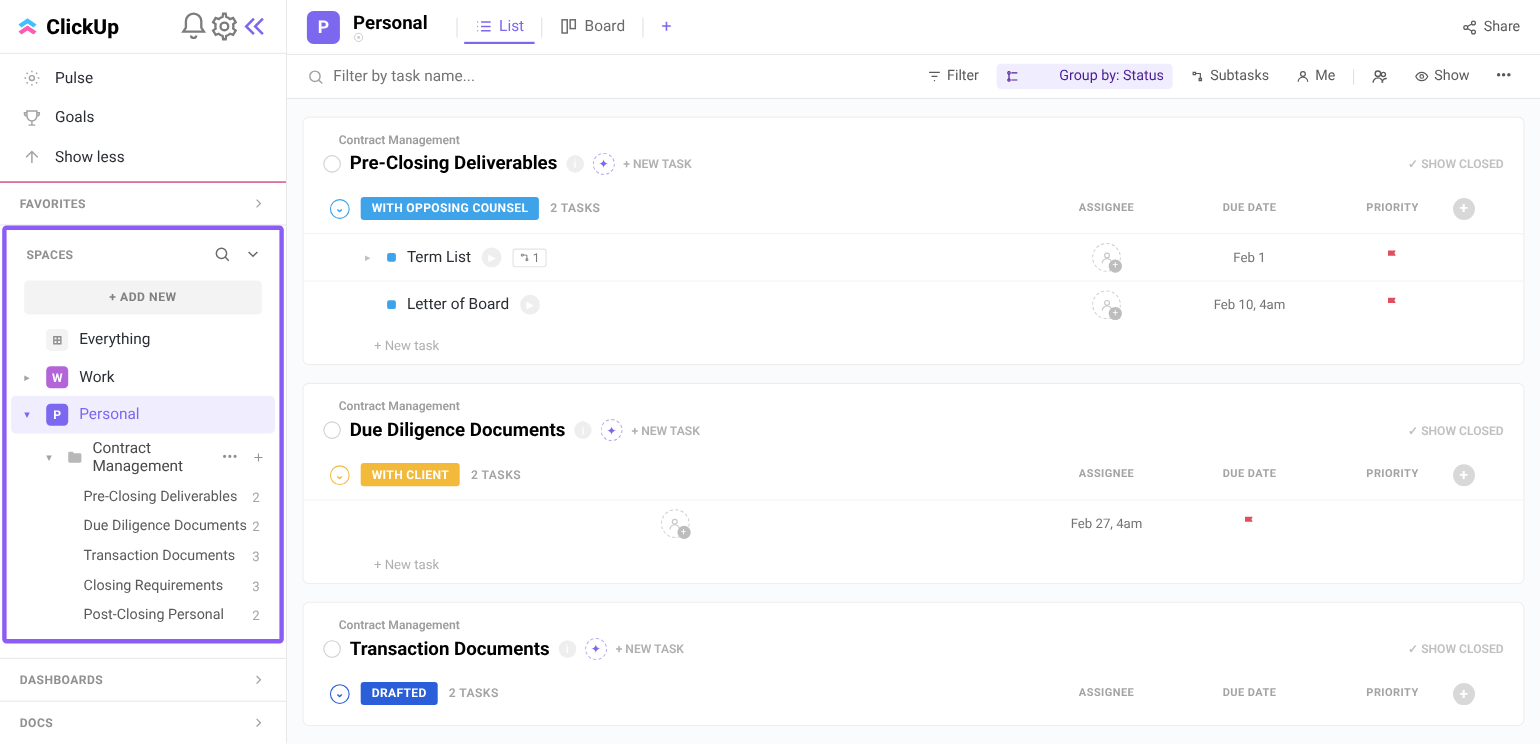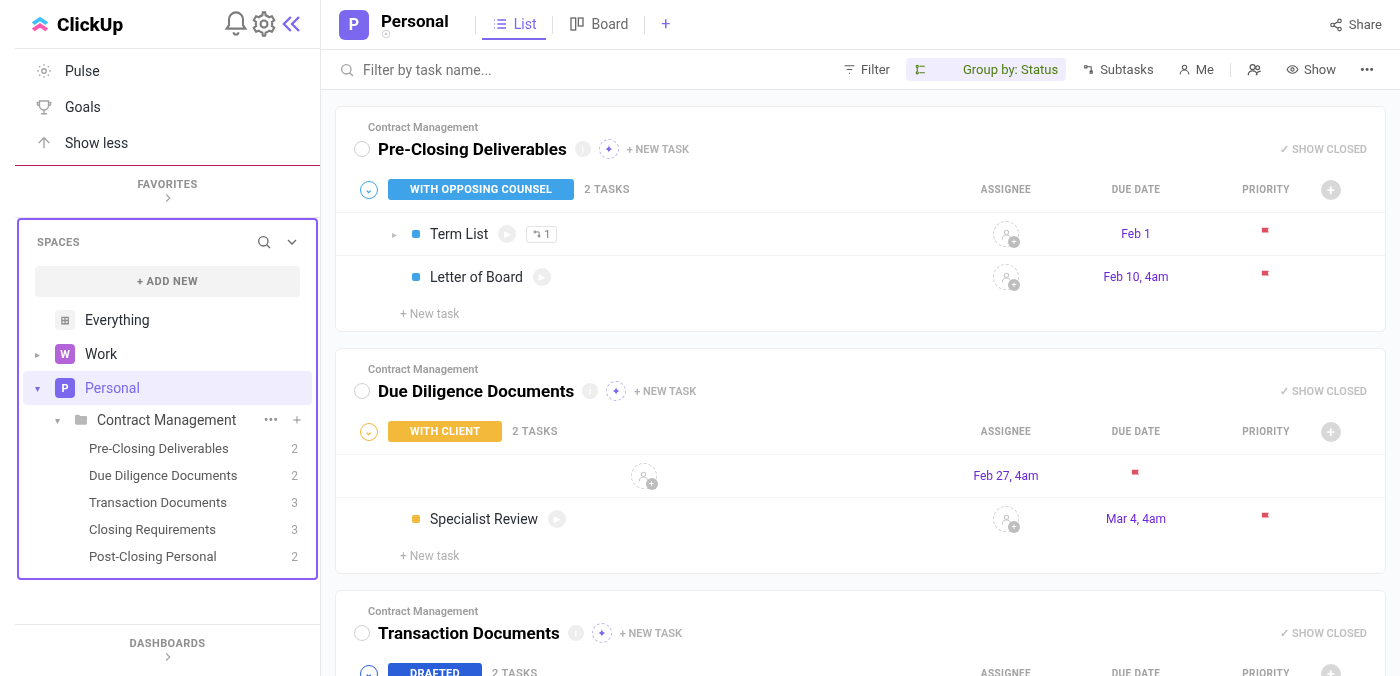--- a/index.html
+++ b/index.html
@@ -1,29 +1,29 @@
 <!DOCTYPE html>
 <html><head>
 <meta charset="utf-8">
 <style>
 * { box-sizing: border-box; margin: 0; padding: 0; font-family: -apple-system, BlinkMacSystemFont, "Segoe UI", Roboto, sans-serif; }
 body { background: #fff; width: 1400px; height: 676px; overflow: hidden; display: flex; }
-.sidebar { width: 306px; border-right: 1px solid #e8e8e8; display: flex; flex-direction: column; margin-left: 15px; }
+.sidebar { width: 261px; border-right: 1px solid #e8e8e8; display: flex; flex-direction: column; }
 .sb-top { display: flex; align-items: center; padding: 10px 14px; border-bottom: 1px solid #e8e8e8; }
 .logo { display: flex; align-items: center; gap: 6px; flex: 1; font-weight: 800; font-size: 19px; }
 .logo svg { width: 22px; height: 22px; }
 .sb-top .icn { width: 28px; height: 28px; display: flex; align-items: center; justify-content: center; color: #7c7c7c; cursor: pointer; }
 .sb-nav { border-bottom: 1px solid #be185d; padding: 4px 0; }
 .nav-item { display: flex; align-items: center; gap: 12px; padding: 9px 20px; color: #2a2e34; font-size: 14px; cursor: pointer; }
 .nav-item svg { width: 18px; height: 18px; color: #a3a3a3; }
-.sb-section-hd { display: flex; align-items: center; padding: 12px 18px; font-size: 11px; font-weight: 700; color: #909090; letter-spacing: .4px; cursor: pointer; flex-direction: column; }
+.sb-section-hd { display: flex; align-items: center; padding: 12px 18px; font-size: 11px; font-weight: 700; color: #909090; letter-spacing: .4px; cursor: pointer; }
 .sb-section-hd .lbl { flex: 1; }
 .sb-section-hd svg { width: 14px; height: 14px; color: #a3a3a3; }
 .sb-section-fav { border-bottom: 1px solid #e8e8e8; }
-.spaces-box { border: 2px solid #8b5cf6; border-radius: 4px; margin: 0 2px 6px 2px; padding-bottom: 8px; }
+.spaces-box { border: 4px solid #8b5cf6; border-radius: 4px; margin: 0 2px 6px 2px; padding-bottom: 8px; }
 .spaces-hd { display: flex; align-items: center; padding: 14px 16px 10px 18px; }
 .spaces-hd .lbl { flex: 1; font-size: 11px; font-weight: 700; color: #909090; letter-spacing: .4px; }
 .spaces-hd svg { width: 16px; height: 16px; color: #6a6a6a; margin-left: 12px; cursor: pointer; }
 .add-new { margin: 6px 16px; background: #f3f3f3; border-radius: 4px; text-align: center; font-size: 11px; font-weight: 700; color: #808080; padding: 9px; cursor: pointer; letter-spacing: .5px; }
 .space-item { display: flex; align-items: center; gap: 10px; padding: 7px 16px; font-size: 14px; color: #2a2e34; cursor: pointer; }
 .space-item.sel { background: #f0eefe; color: #7b68ee; border-radius: 4px; margin: 0 4px; padding: 7px 12px; }
 .sq { width: 20px; height: 20px; border-radius: 4px; display: flex; align-items: center; justify-content: center; font-size: 11px; font-weight: 700; color: #fff; }
 .sq.grid { background: #f3f3f3; color: #909090; }
 .caret { width: 10px; color: #a3a3a3; font-size: 10px; }
 .folder-row { display: flex; align-items: center; gap: 8px; padding: 6px 10px 6px 36px; font-size: 14px; color: #4a4a4a; cursor: pointer; }
@@ -42,52 +42,52 @@
 .m-top .ttl { font-weight: 700; font-size: 17px; }
 .views { display: flex; align-items: center; gap: 2px; margin-left: 10px; }
 .view-btn { display: flex; align-items: center; gap: 6px; padding: 6px 10px; font-size: 14px; color: #6a6a6a; cursor: pointer; border-bottom: 2px solid transparent; }
 .view-btn.sel { color: #7b68ee; border-bottom: 2px solid #7b68ee; }
 .vsep { width: 1px; height: 18px; background: #e0e0e0; margin: 0 4px; }
 .share { margin-left: auto; display: flex; align-items: center; gap: 6px; font-size: 13px; color: #5a5a5a; cursor: pointer; }
 
 .m-toolbar { display: flex; align-items: center; padding: 8px 18px; border-bottom: 1px solid #e8e8e8; gap: 8px; }
 .search { display: flex; align-items: center; gap: 8px; color: #a3a3a3; font-size: 14px; flex: 1; }
 .tb-btn { display: flex; align-items: center; gap: 5px; font-size: 13px; color: #5a5a5a; padding: 4px 8px; cursor: pointer; border-radius: 4px; }
-.tb-btn.hl { background: #f0eefe; color: #4d7c0f; gap: 36px; }
+.tb-btn.hl { background: #f0eefe; color: #4c1d95; gap: 36px; }
 .tb-sep { width: 1px; height: 14px; background: #e0e0e0; }
 
 .content { flex: 1; overflow-y: auto; background: #fafbfc; padding: 0 14px 20px 14px; }
 .group-card { background: #fff; border: 1px solid #eee; border-radius: 6px; margin-top: 16px; padding-bottom: 6px; }
 .gh-sub { font-size: 11px; color: #9d9d9d; font-weight: 600; padding: 14px 30px 0 32px; }
 .gh-row { display: flex; align-items: center; padding: 5px 18px 12px 18px; }
 .gh-row .chk { width: 16px; height: 16px; border: 1.5px solid #d0d0d0; border-radius: 50%; margin-right: 8px; }
 .gh-row .name { font-weight: 700; font-size: 17px; margin-right: 8px; }
 .gh-row .info { width: 16px; height: 16px; border-radius: 50%; background: #eee; color: #fff; display: flex; align-items: center; justify-content: center; font-size: 11px; margin-right: 8px; }
 .gh-row .badge { width: 20px; height: 20px; border: 1px dashed #b8aef5; border-radius: 50%; display: flex; align-items: center; justify-content: center; color: #7b68ee; font-size: 11px; margin-right: 8px; }
 .gh-row .newt { font-size: 11px; color: #b0b0b0; font-weight: 600; cursor: pointer; }
 .gh-row .showc { margin-left: auto; font-size: 11px; color: #c0c0c0; font-weight: 600; display: flex; align-items: center; gap: 4px; cursor: pointer; }
 
 .cols { display: grid; grid-template-columns: 1fr 110px 150px 110px 40px; align-items: center; font-size: 10px; color: #a3a3a3; font-weight: 700; letter-spacing: .4px; padding: 2px 24px 6px 0; text-align: center; }
 .cols .c0 { text-align: left; }
 .status-hdr { display: flex; align-items: center; gap: 10px; padding: 6px 0 6px 24px; }
 .status-coll { width: 18px; height: 18px; border: 1.5px solid; border-radius: 50%; display: flex; align-items: center; justify-content: center; font-size: 10px; cursor: pointer; }
-.status-pill { padding: 4px 22px; border-radius: 3px; font-size: 11px; font-weight: 700; color: #fff; letter-spacing: .3px; }
+.status-pill { padding: 4px 10px; border-radius: 3px; font-size: 11px; font-weight: 700; color: #fff; letter-spacing: .3px; }
 .task-cnt { font-size: 11px; color: #a3a3a3; font-weight: 600; }
 .addcol { width: 20px; height: 20px; background: #d8d8d8; border-radius: 50%; display: flex; align-items: center; justify-content: center; color: #fff; font-size: 14px; cursor: pointer; }
 
 .task-row { display: grid; grid-template-columns: 1fr 110px 150px 110px 40px; align-items: center; padding: 8px 24px 8px 0; border-top: 1px solid #f3f3f3; }
 .task-left { display: flex; align-items: center; gap: 10px; padding-left: 56px; }
 .task-left .ex { width: 10px; color: #c0c0c0; font-size: 10px; }
 .task-left .dot { width: 8px; height: 8px; border-radius: 2px; }
 .task-left .tn { font-size: 14px; color: #2a2e34; }
 .task-left .play { width: 18px; height: 18px; border-radius: 50%; background: #eee; display: flex; align-items: center; justify-content: center; color: #fff; font-size: 9px; }
 .task-left .subcnt { border: 1px solid #e3e3e3; border-radius: 3px; padding: 1px 5px; font-size: 11px; color: #7a7a7a; display: flex; align-items: center; gap: 2px; }
 .assn { width: 26px; height: 26px; border: 1.5px dashed #d0d0d0; border-radius: 50%; margin: 0 auto; position: relative; display: flex; align-items: center; justify-content: center; color: #c8c8c8; }
 .assn::after { content: "+"; position: absolute; bottom: -2px; right: -2px; background: #bdbdbd; color: #fff; width: 12px; height: 12px; border-radius: 50%; font-size: 9px; display: flex; align-items: center; justify-content: center; }
-.due { text-align: center; font-size: 12px; color: #6d28d9; }
+.due { text-align: center; font-size: 12px; color: #737373; }
 .pri { text-align: center; color: #e04f5f; }
 .newtask-row { padding: 9px 0 4px 64px; font-size: 12px; color: #b0b0b0; cursor: pointer; }
 svg { flex-shrink: 0; }
 </style>
 </head>
 <body>
 
 <div class="sidebar">
   <div class="sb-top">
     <div class="logo">
@@ -201,20 +201,26 @@
       </div>
     <div class="list-row">
         <span class="name">Post-Closing Personal</span>
         <span class="cnt">2</span>
       </div>
   </div>
 
   <div class="sb-bottom">
     <div class="sb-section-hd">
       <span class="lbl">DASHBOARDS</span>
+      <svg viewBox="0 0 24 24" fill="none" stroke="currentColor" stroke-width="2">
+          <path d="M9 6l6 6-6 6"></path>
+        </svg>
+    </div>
+    <div class="sb-section-hd">
+      <span class="lbl">DOCS</span>
       <svg viewBox="0 0 24 24" fill="none" stroke="currentColor" stroke-width="2">
           <path d="M9 6l6 6-6 6"></path>
         </svg>
     </div>
   </div>
 </div>
 
 <div class="main">
   <div class="m-top">
     <div class="pb">P</div>
@@ -414,42 +420,20 @@
                 <path d="M4 21a8 8 0 0116 0"></path>
               </svg>
             </div>
           </div>
       <div class="due">Feb 27, 4am</div>
       <div class="pri"><svg width="14" height="14" viewBox="0 0 24 24" fill="currentColor">
               <path d="M5 3v18M5 3h12l-2 4 2 4H5"></path>
             </svg></div>
       <div></div>
     </div>
-        <div class="task-row">
-      <div class="task-left">
-        <span class="ex"></span>
-        <span class="dot" style="background:#f2b93b"></span>
-        <span class="tn">Specialist Review</span>
-        <span class="play">▶</span>
-
-      </div>
-      <div>
-            <div class="assn">
-              <svg width="13" height="13" viewBox="0 0 24 24" fill="none" stroke="currentColor" stroke-width="2">
-                <circle cx="12" cy="8" r="4"></circle>
-                <path d="M4 21a8 8 0 0116 0"></path>
-              </svg>
-            </div>
-          </div>
-      <div class="due">Mar 4, 4am</div>
-      <div class="pri"><svg width="14" height="14" viewBox="0 0 24 24" fill="currentColor">
-              <path d="M5 3v18M5 3h12l-2 4 2 4H5"></path>
-            </svg></div>
-      <div></div>
-    </div>
     <div class="newtask-row">+ New task</div>
 
   </div>
       <div class="group-card">
     <div class="gh-sub">Contract Management</div>
     <div class="gh-row">
       <span class="chk"></span>
       <span class="name">Transaction Documents</span>
       <span class="info">i</span>
       <span class="badge">✦</span>

